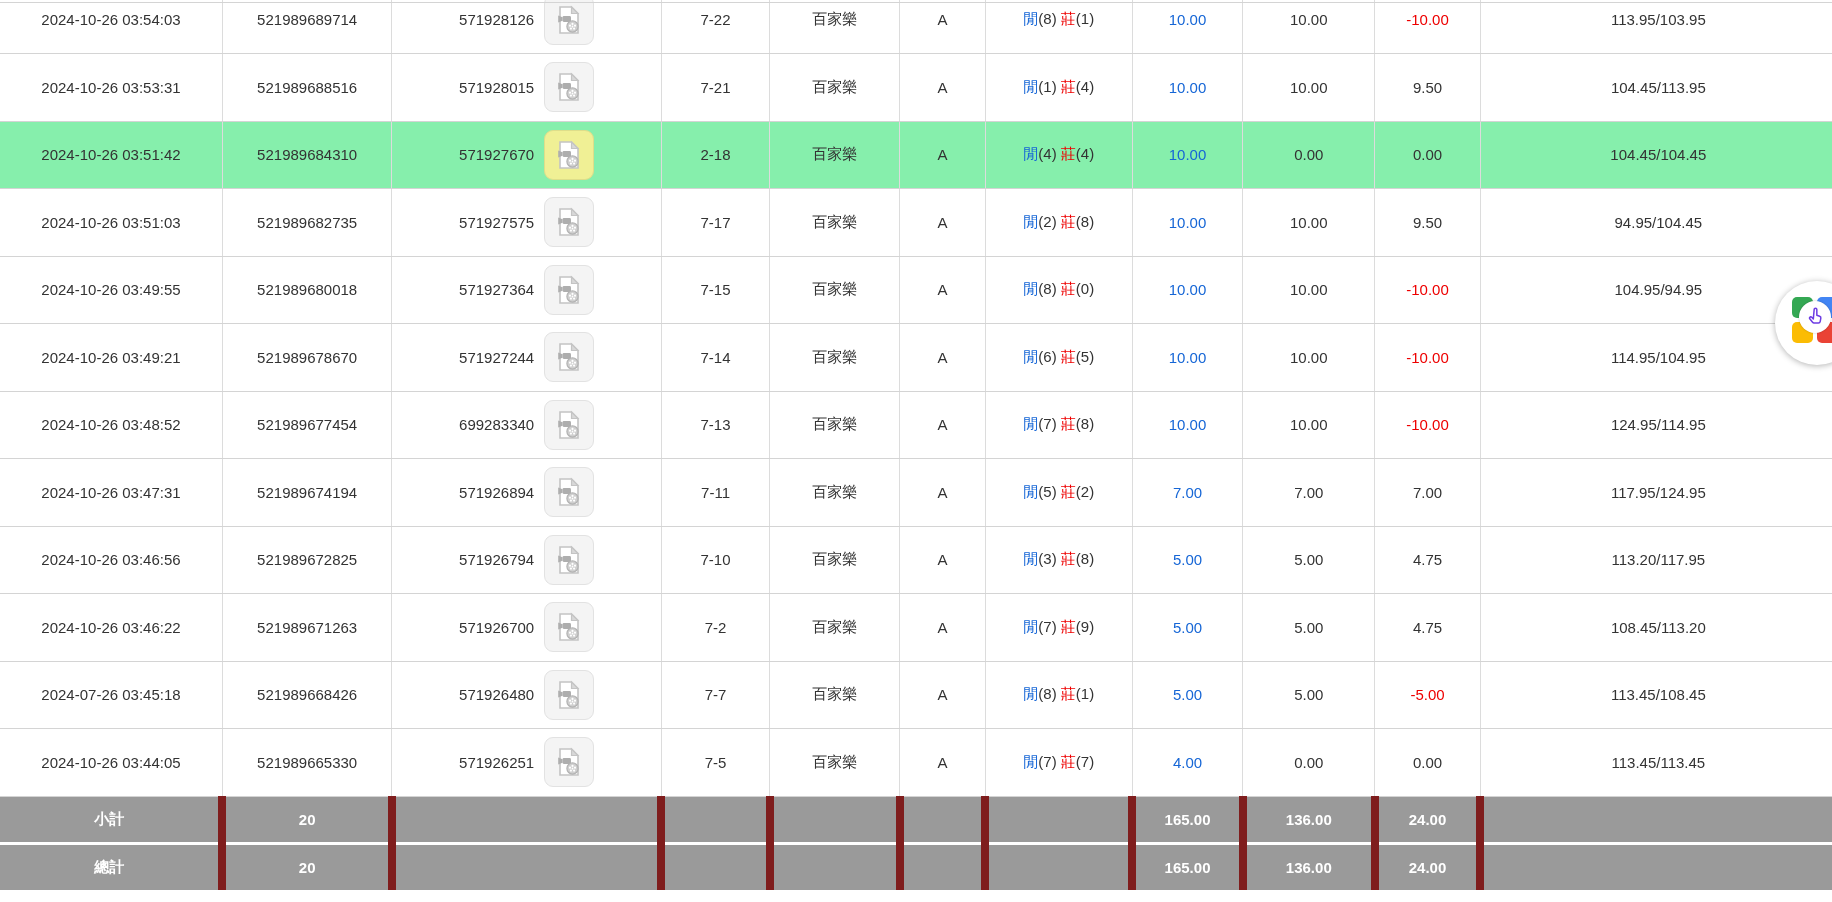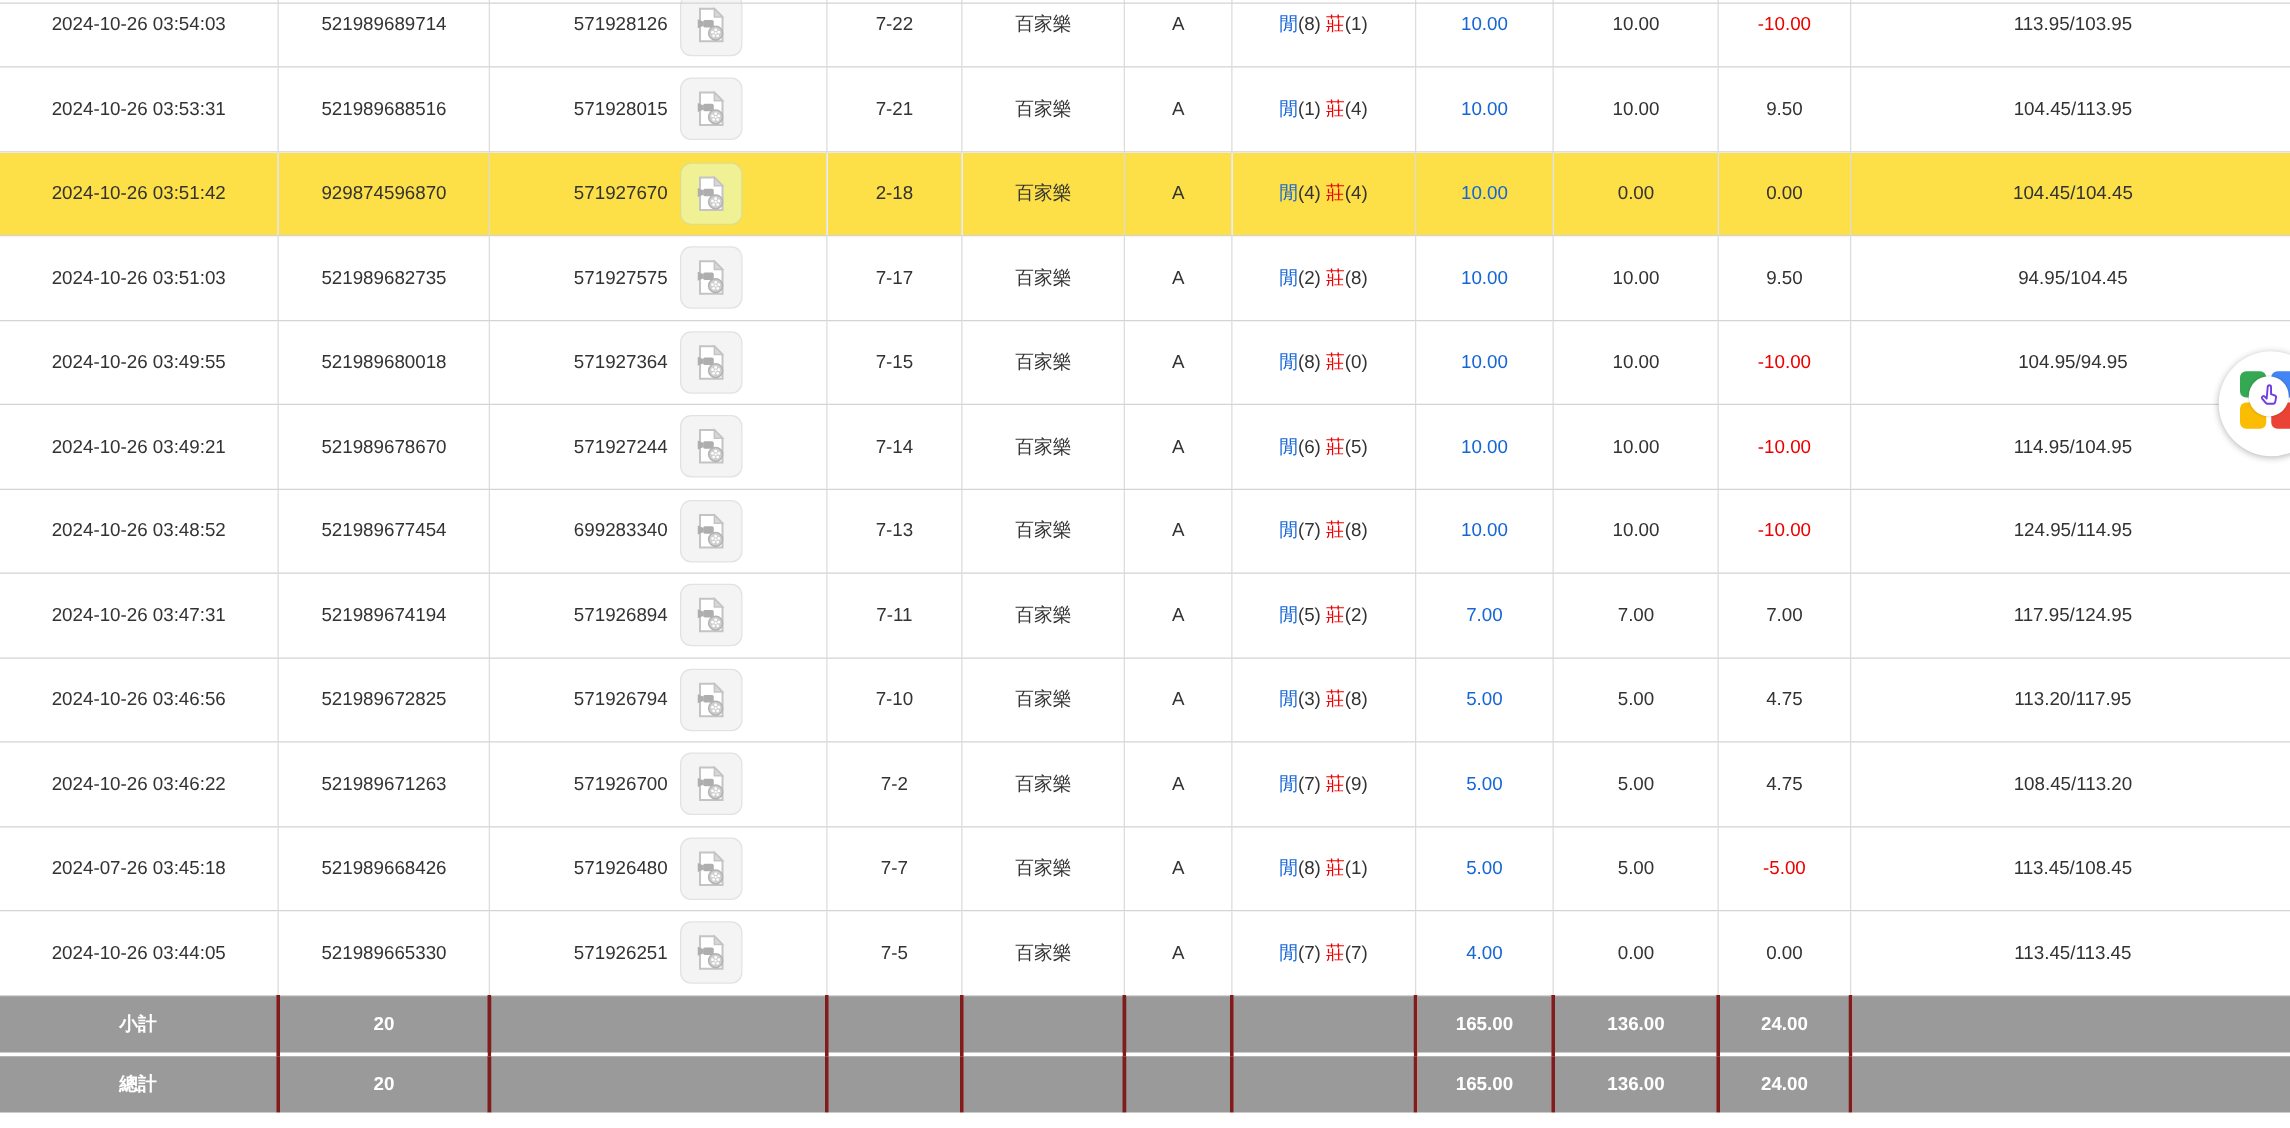--- a/index.html
+++ b/index.html
@@ -11,36 +11,36 @@
     position:absolute;left:0;top:-14px;width:1836px;
     border-collapse:collapse;table-layout:fixed;
   }
   td{
     text-align:center;vertical-align:middle;font-size:15px;color:#333;
     border-right:1px solid #dcdcdc;border-bottom:1px solid #d4d4d4;
     padding:0;overflow:hidden;white-space:nowrap;
   }
   td:last-child{border-right:none;}
   tr.data{height:67.5px;}
-  tr.highlight td{background:#fde047;}
+  tr.highlight td{background:#86efac;}
   .blue{color:#1666d6;}
   .red{color:#ee0000;}
   .neg{color:#ee0000;}
   .bet-link{color:#1666d6;cursor:pointer;}
   .idwrap{display:flex;align-items:center;justify-content:center;gap:10px;}
   .video-btn{
     display:inline-flex;align-items:center;justify-content:center;
     width:50px;height:50px;border-radius:9px;background:#f4f4f4;
     border:1px solid #e2e2e2;cursor:pointer;box-sizing:border-box;
   }
   tr.highlight .video-btn{background:#f0f095;border-color:#dede8a;}
   tr.summary{height:47px;}
   tr.summary td{
     background:#9a9a9a;color:#fff;font-weight:bold;
-    border-right:3px solid #7f1d1d;border-bottom:none;
+    border-right:8px solid #7f1d1d;border-bottom:none;
   }
   tr.summary td:last-child{border-right:none;}
   tr.summary.total td{border-top:3px solid #fff;}
   .top-sliver{position:absolute;left:0;top:2px;width:1832px;height:1px;background:#d4d4d4;z-index:4;}
   
   .float-widget{
     position:absolute;left:1775px;top:281px;width:84px;height:84px;border-radius:50%;
     background:#fff;box-shadow:0 1px 6px rgba(0,0,0,.3);z-index:10;cursor:pointer;
   }
   .fw-grid{position:absolute;left:17px;top:16px;width:46px;height:46px;}
@@ -135,21 +135,21 @@
           <td>百家樂</td>
           <td>A</td>
           <td><span class="blue">閒</span><span>(1)</span> <span class="red">莊</span><span>(4)</span></td>
           <td><span class="bet-link">10.00</span></td>
           <td>10.00</td>
           <td>9.50</td>
           <td>104.45/113.95</td>
         </tr>
         <tr class="data highlight">
           <td>2024-10-26 03:51:42</td>
-          <td>929874596870</td>
+          <td>521989684310</td>
           <td>
             <div class="idwrap">
               <span>571927670</span>
               <span class="video-btn">
                 <svg width="32" height="32" viewBox="0 0 32 32">
                   <path d="M7 3 h11.5 l6.5 6.5 V29 H7 Z" fill="#ffffff" stroke="#c4c4c4" stroke-width="1.6"></path>
                   <path d="M18.5 3 l6.5 6.5 h-6.5 Z" fill="#d8d8d8" stroke="#c4c4c4" stroke-width="1.2"></path>
                   <rect x="9.5" y="12" width="8.5" height="6" rx="1.4" fill="#aeaeae"></rect>
                   <path d="M9.5 13.2 L5.2 11.4 v7.2 l4.3-1.8 Z" fill="#aeaeae"></path>
                   <circle cx="19.5" cy="22.5" r="5.6" fill="#cfcfcf" stroke="#b2b2b2" stroke-width="1.2"></circle>

